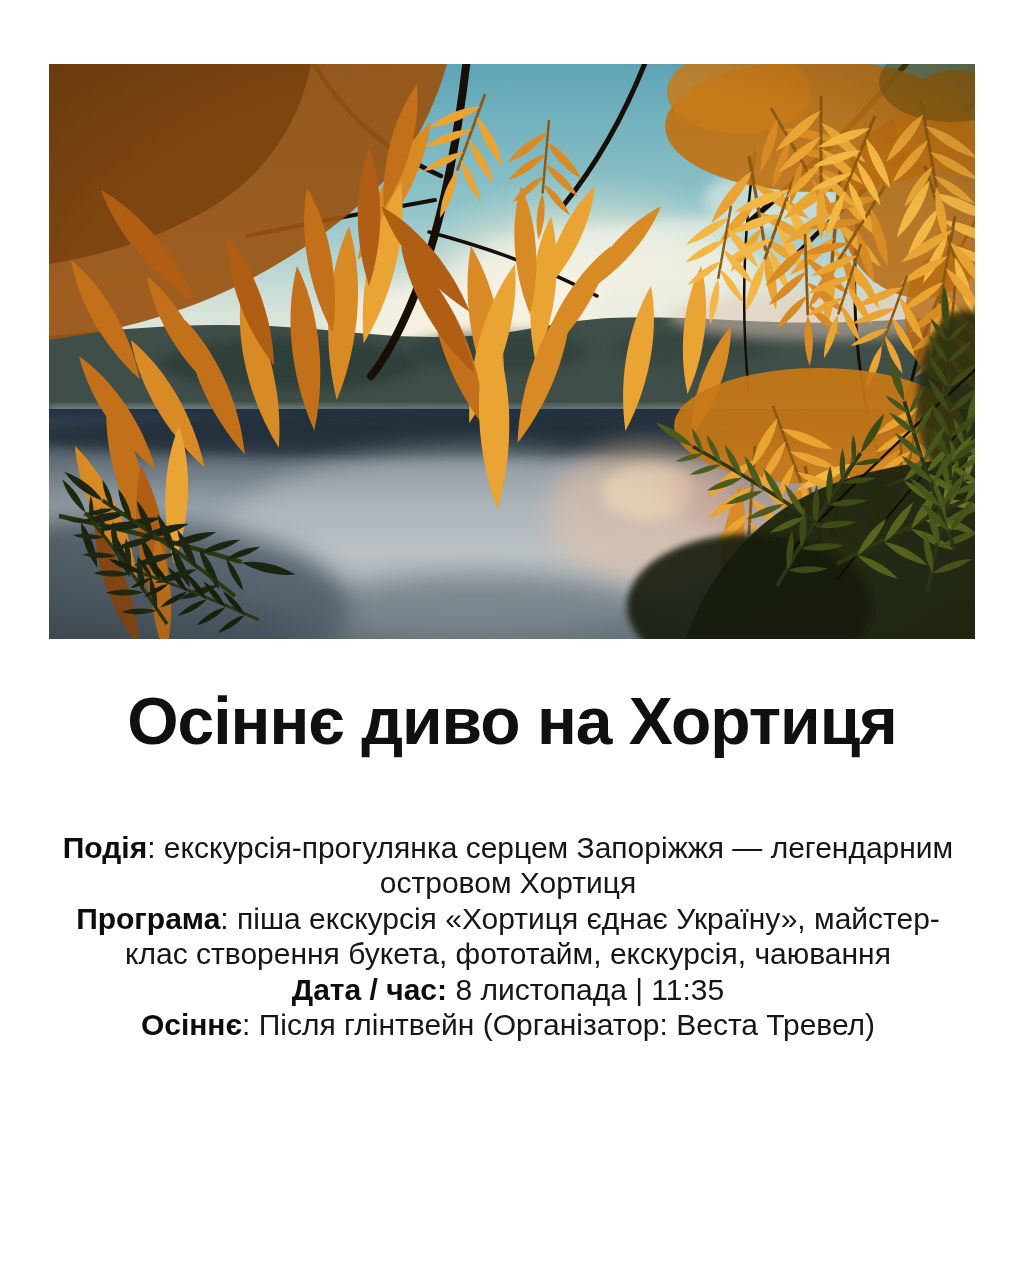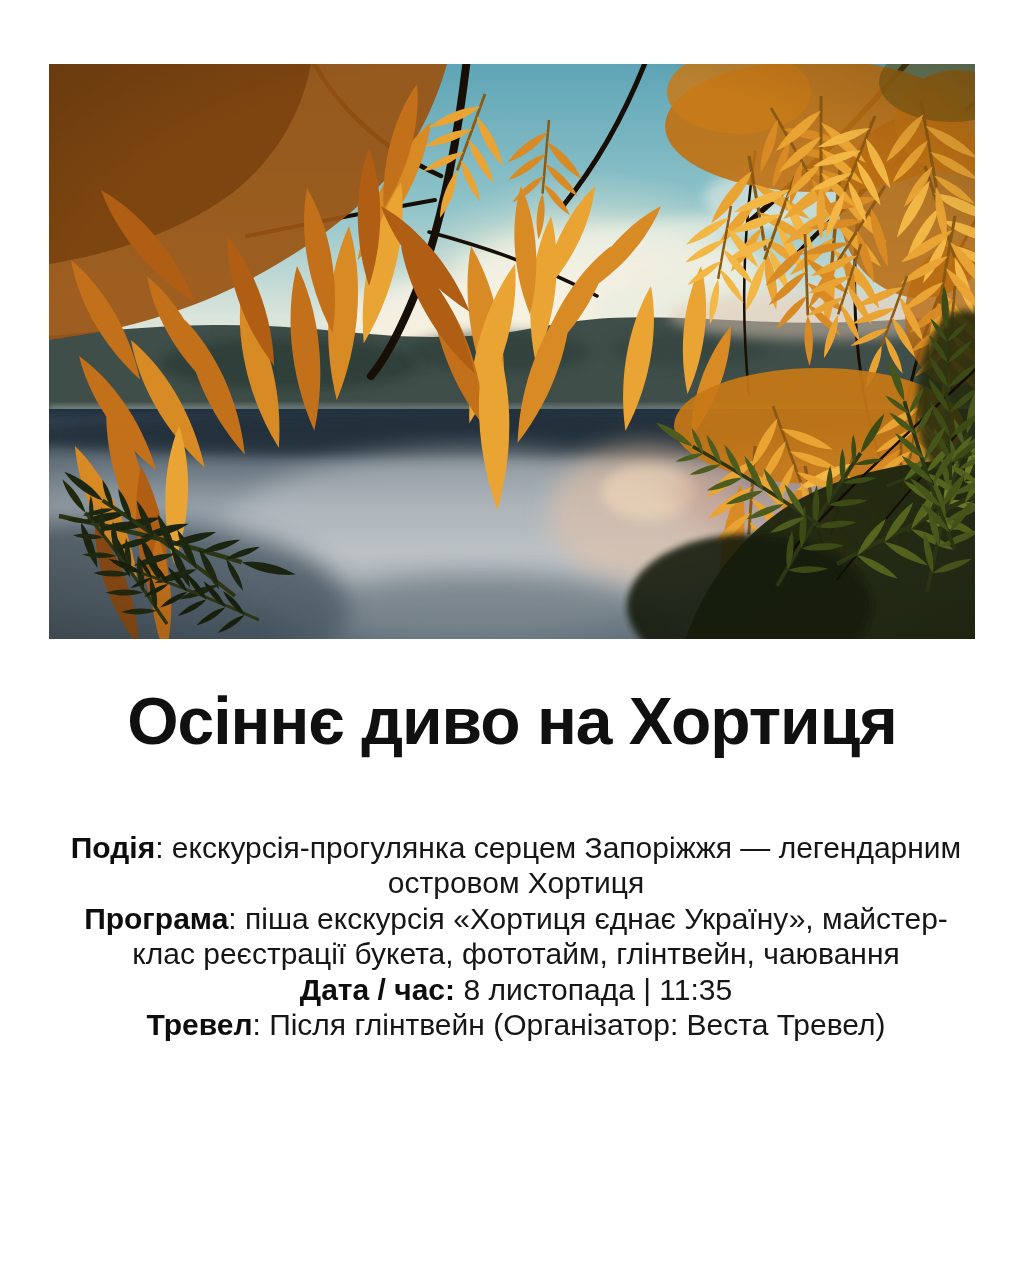--- a/index.html
+++ b/index.html
@@ -37,21 +37,21 @@
     text-align: center;
     font-size: 66px;
     line-height: 1.15;
     font-weight: 800;
     letter-spacing: -1px;
     color: var(--title-color, #101010);
   }
   .details {
     position: absolute;
     top: 830px;
-    left: 56px;
+    left: 48px;
     width: 920px;
     text-align: center;
     font-size: 30px;
     line-height: 1.18;
     color: var(--body-color, #161616);
   }
   .details p { margin: 0; }
   .details strong { font-weight: 700; color: #0d0d0d; }
 </style>
 </head>
@@ -277,18 +277,18 @@
       </g>
 
       <rect x="0" y="0" width="926" height="575" fill="url(#gVig)"></rect>
     </svg>
   </figure>
 
   <h1 class="title">Осіннє диво на Хортиця</h1>
 
   <section class="details">
     <p><strong>Подія</strong><span>: </span><span>екскурсія-прогулянка серцем Запоріжжя — легендарним островом Хортиця</span></p>
-    <p><strong>Програма</strong><span>: </span><span>піша екскурсія «Хортиця єднає Україну», майстер-клас реєстрації букета, фототайм, глінтвейн, чаювання</span></p>
+    <p><strong>Програма</strong><span>: </span><span>піша екскурсія «Хортиця єднає Україну», майстер-клас створення букета, фототайм, екскурсія, чаювання</span></p>
     <p><strong>Дата / час:</strong><span> </span><span>8 листопада | 11:35</span></p>
-    <p><strong>Тревел</strong><span>: </span><span>Після глінтвейн (Організатор: Веста Тревел)</span></p>
+    <p><strong>Осіннє</strong><span>: </span><span>Після глінтвейн (Організатор: Веста Тревел)</span></p>
   </section>
 
 </div>
 
 </body></html>

